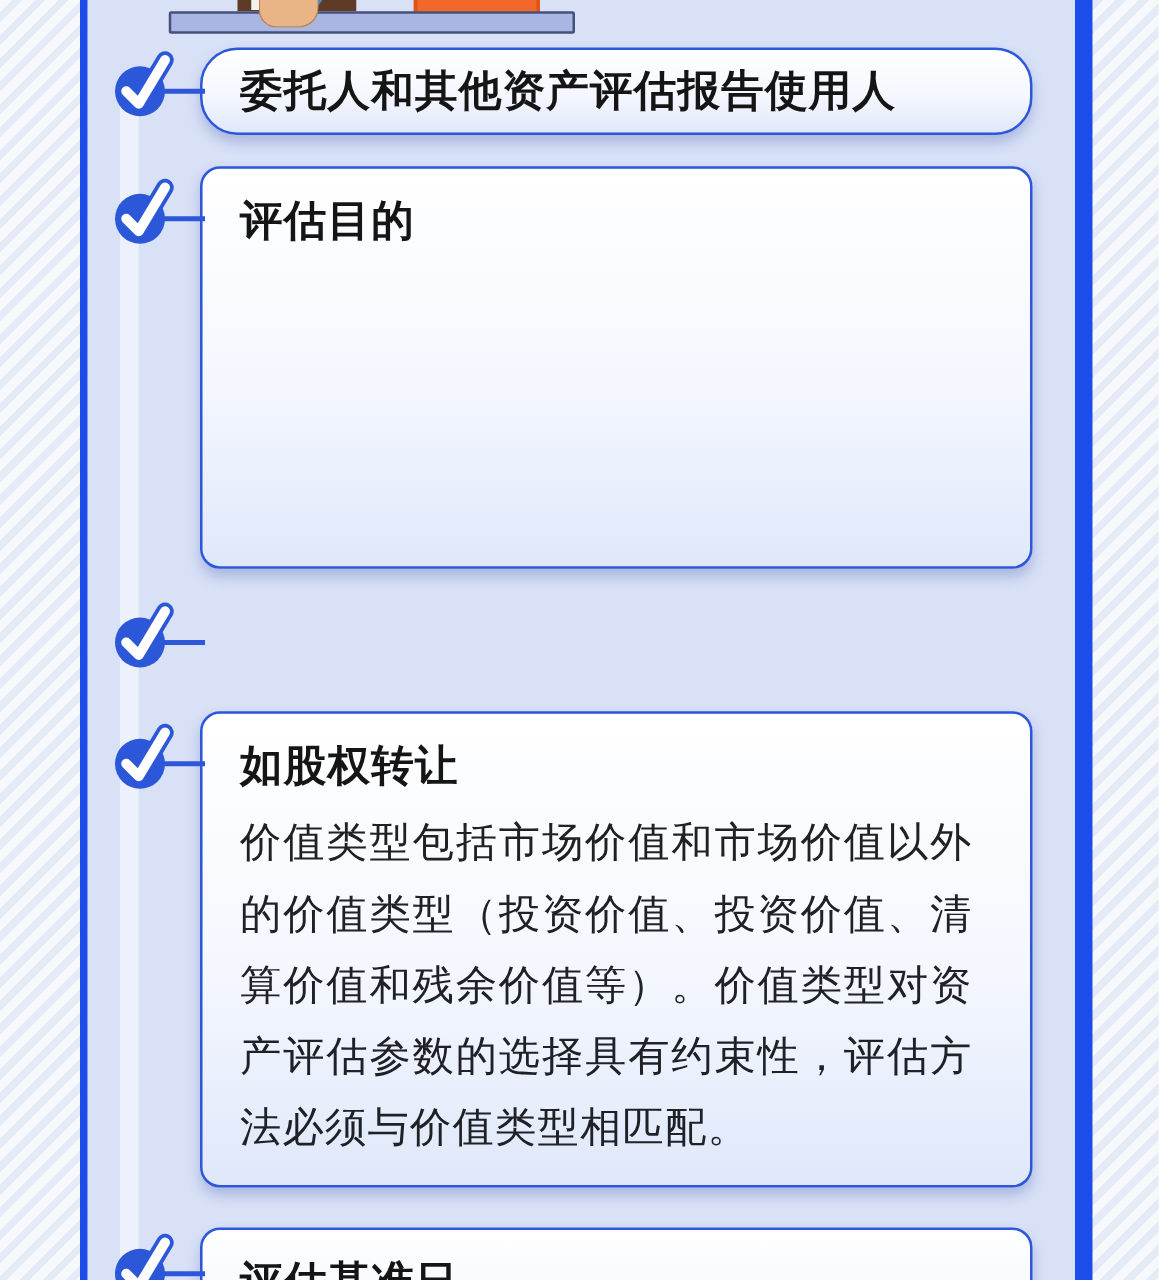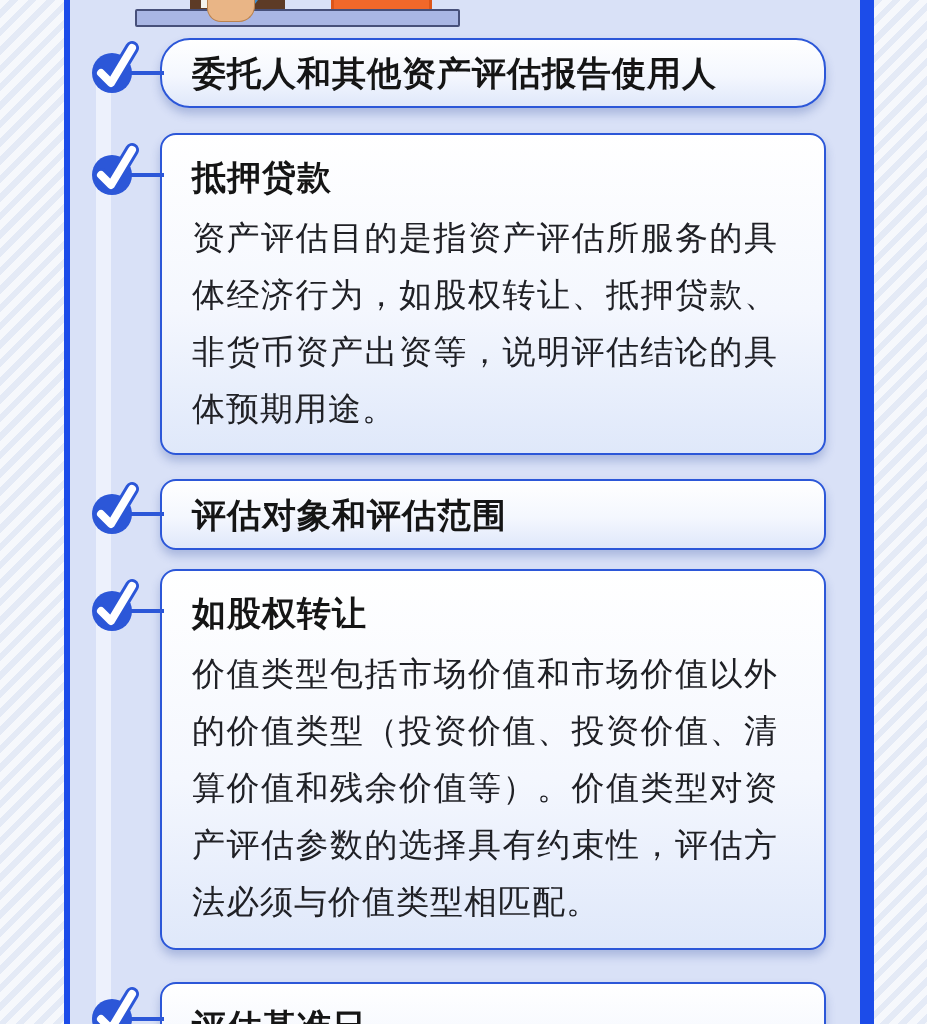--- a/index.html
+++ b/index.html
@@ -140,27 +140,23 @@
     <div class="tie"></div>
     <div class="cuff"></div>
     <div class="hand"></div>
   </div>
 
   <div class="card single" style="top:38px; height:70px;border-radius:30px;">
     <div class="card-title">委托人和其他资产评估报告使用人</div>
   </div>
 
   <div class="card multi" style="top:133px; height:322px;">
-    <div class="card-title">抵押贷款</div>
-    <div class="card-body">资产评估目的是指资产评估所服务的具体经济行为，如股权转让、抵押贷款、非货币资产出资等，说明评估结论的具体预期用途。</div>
-  </div>
-
-  <div class="card single" style="top:479px; height:71px;">
-    <div class="card-title">评估对象和评估范围</div>
-  </div>
+    <div class="card-title">评估目的</div>
+  </div>
+
 
   <div class="card multi" style="top:569px; height:381px;">
     <div class="card-title">如股权转让</div>
     <div class="card-body">价值类型包括市场价值和市场价值以外的价值类型（投资价值、投资价值、清算价值和残余价值等）。价值类型对资产评估参数的选择具有约束性，评估方法必须与价值类型相匹配。</div>
   </div>
 
   <div class="card multi" style="top:982px; height:120px;">
     <div class="card-title">评估基准日</div>
   </div>
 

